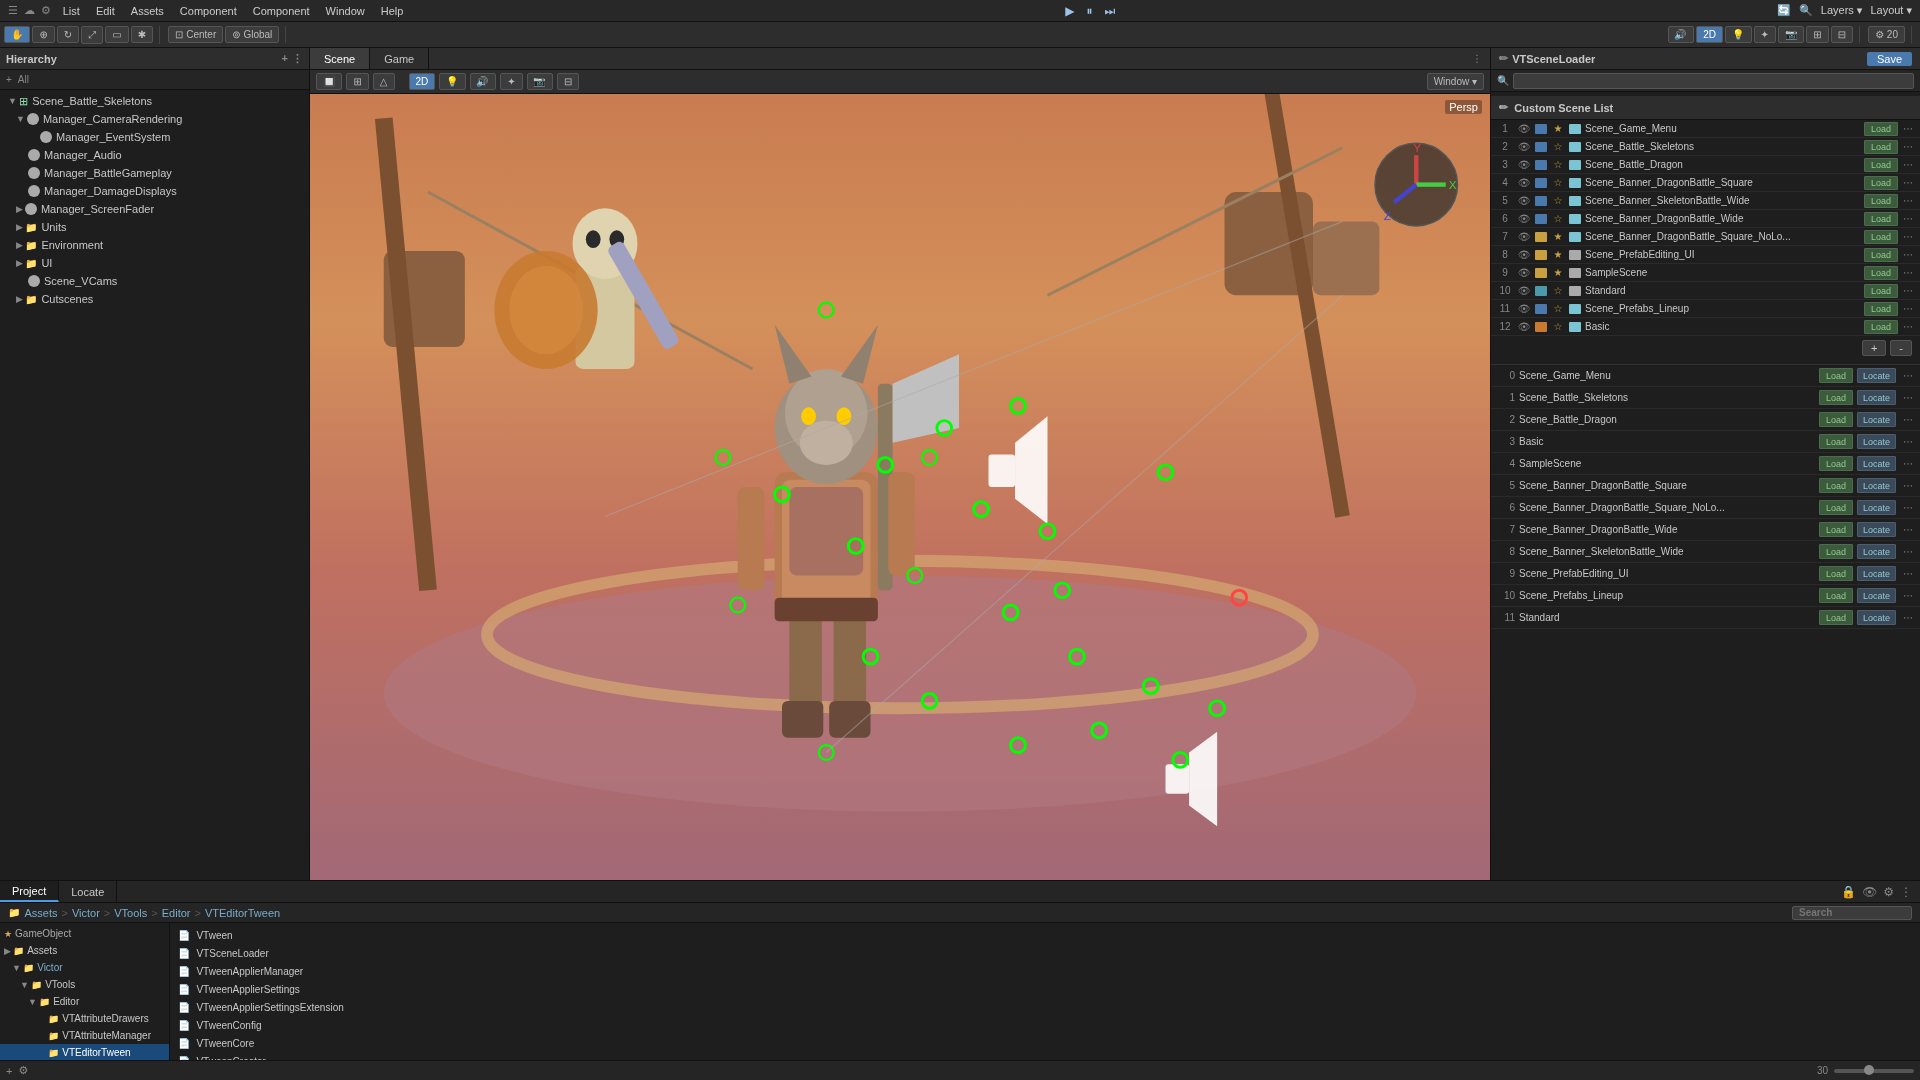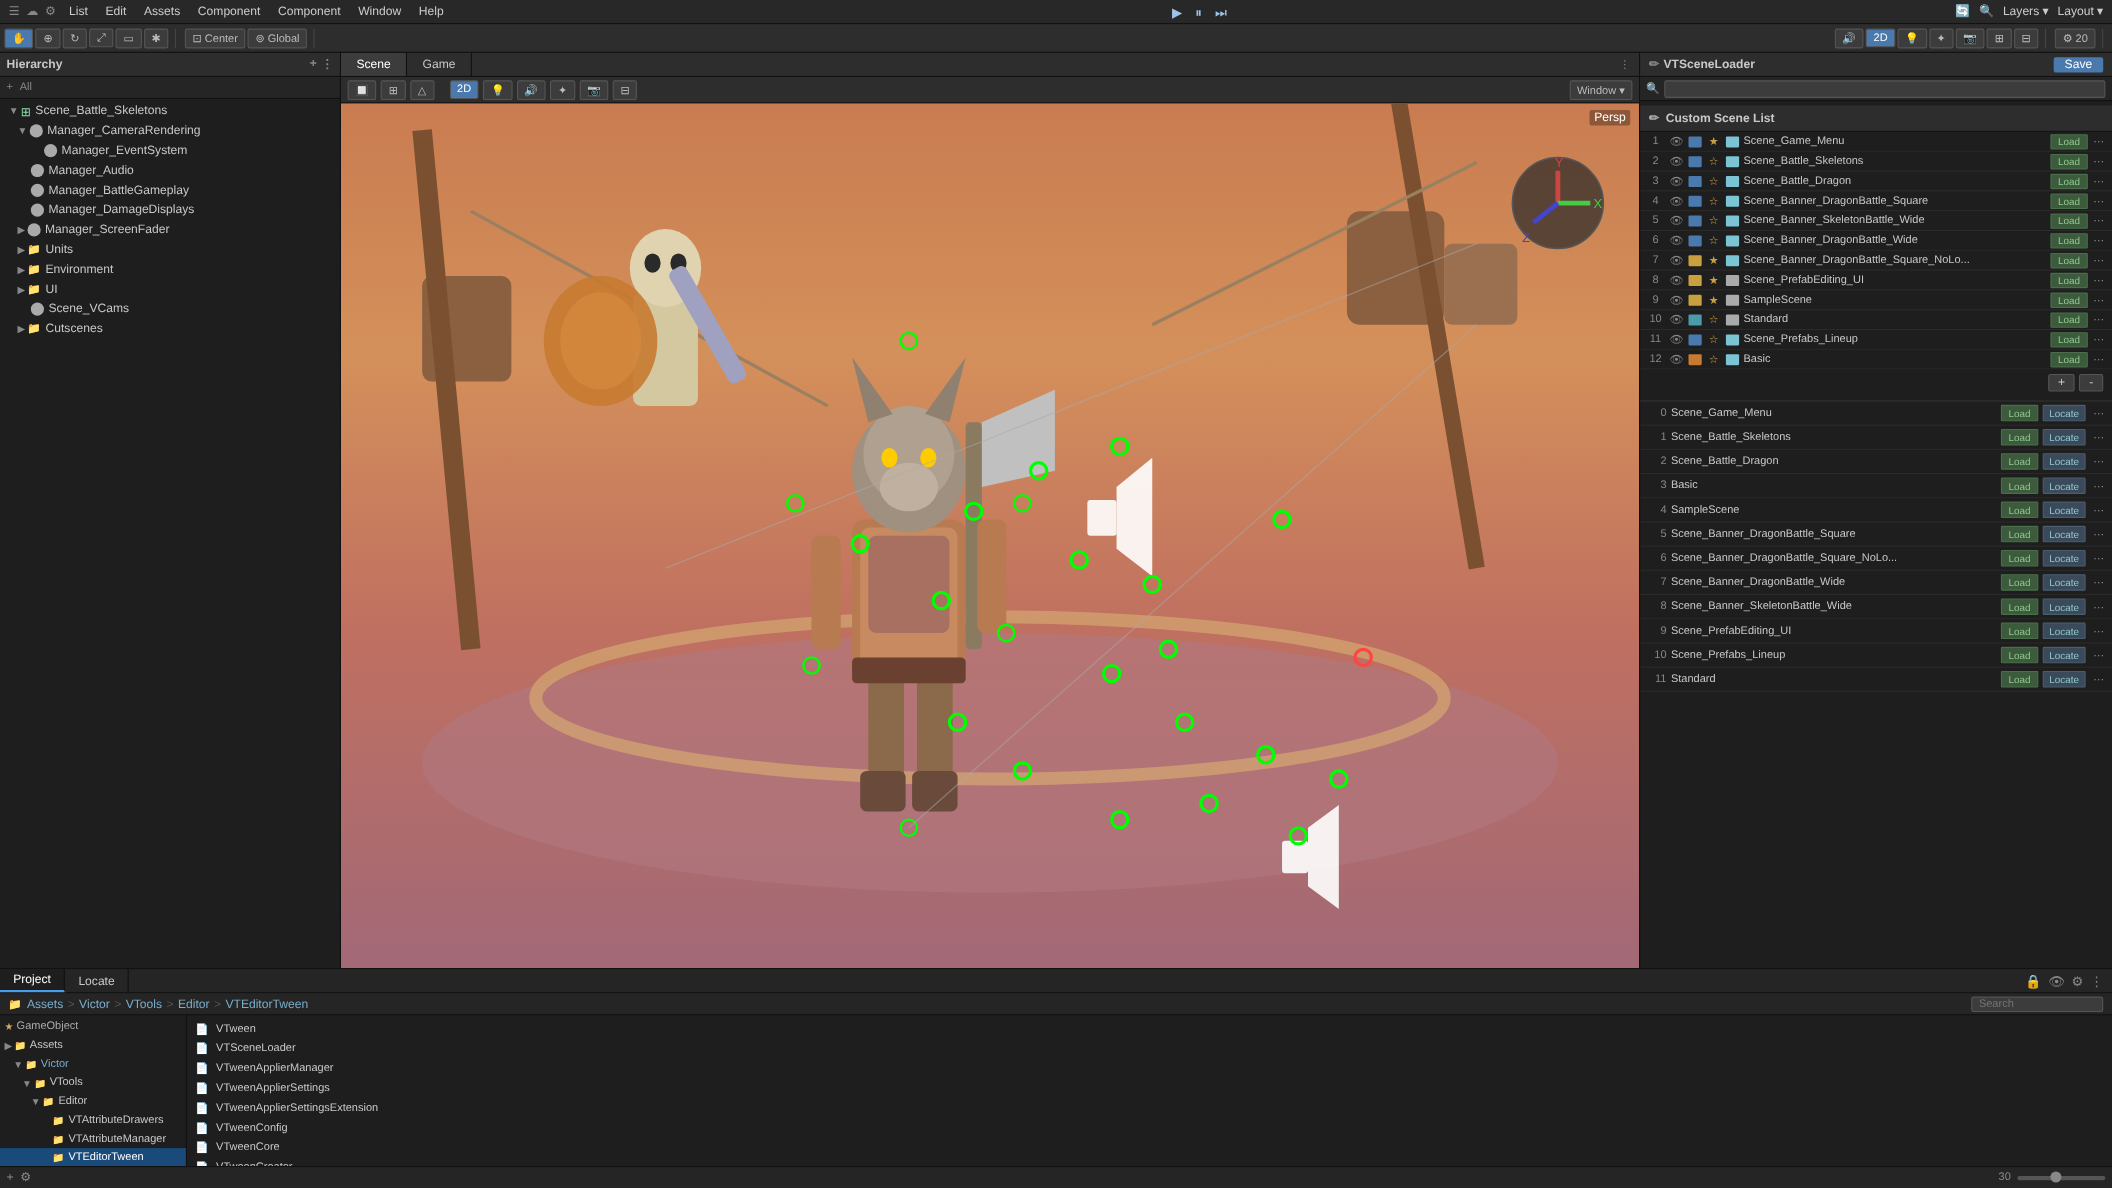--- a/index.html
+++ b/index.html
@@ -310,20 +310,21 @@
     .bt-icon { color: #888; font-size: 11px; cursor: pointer; }
     .search-input {
       background: #3c3c3c;
       border: 1px solid #555;
       color: #ccc;
       padding: 1px 6px;
       height: 14px;
       font-size: 10px;
       border-radius: 2px;
       width: 120px;
+      font-weight: bold;
     }
     .slider-track {
       width: 80px;
       height: 4px;
       background: #555;
       border-radius: 2px;
       position: relative;
       margin-left: auto;
     }
     .slider-thumb {

